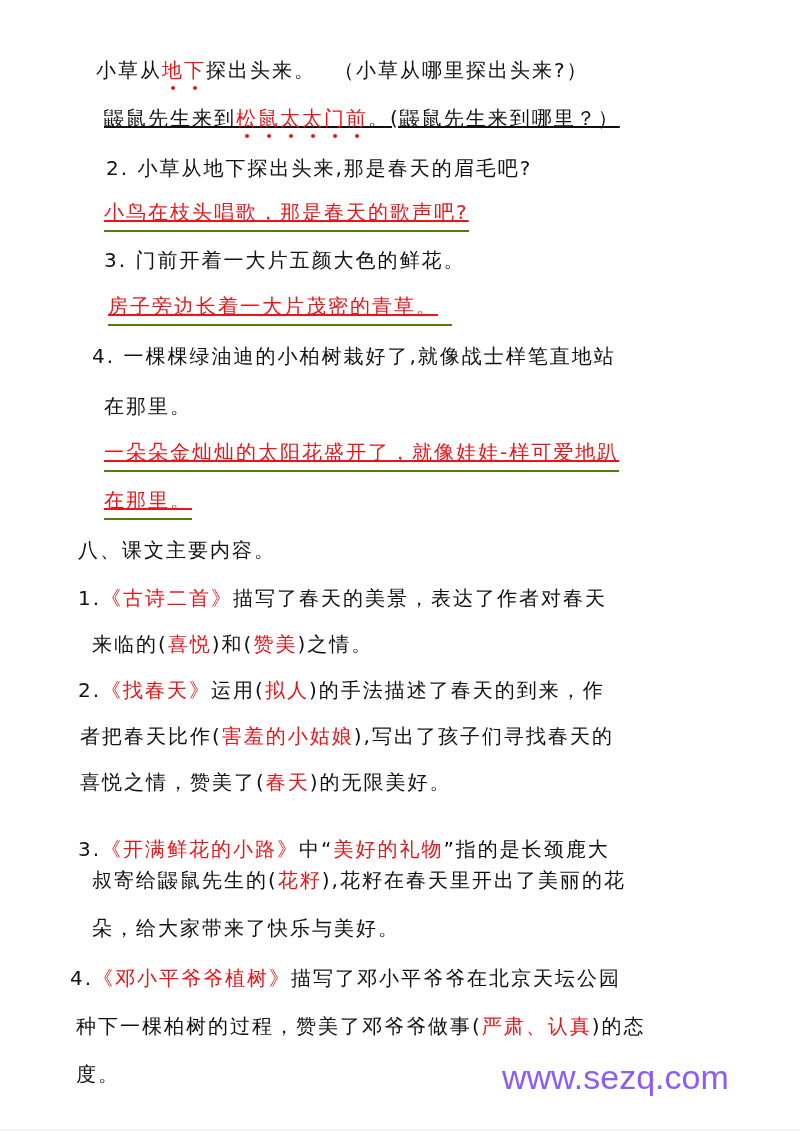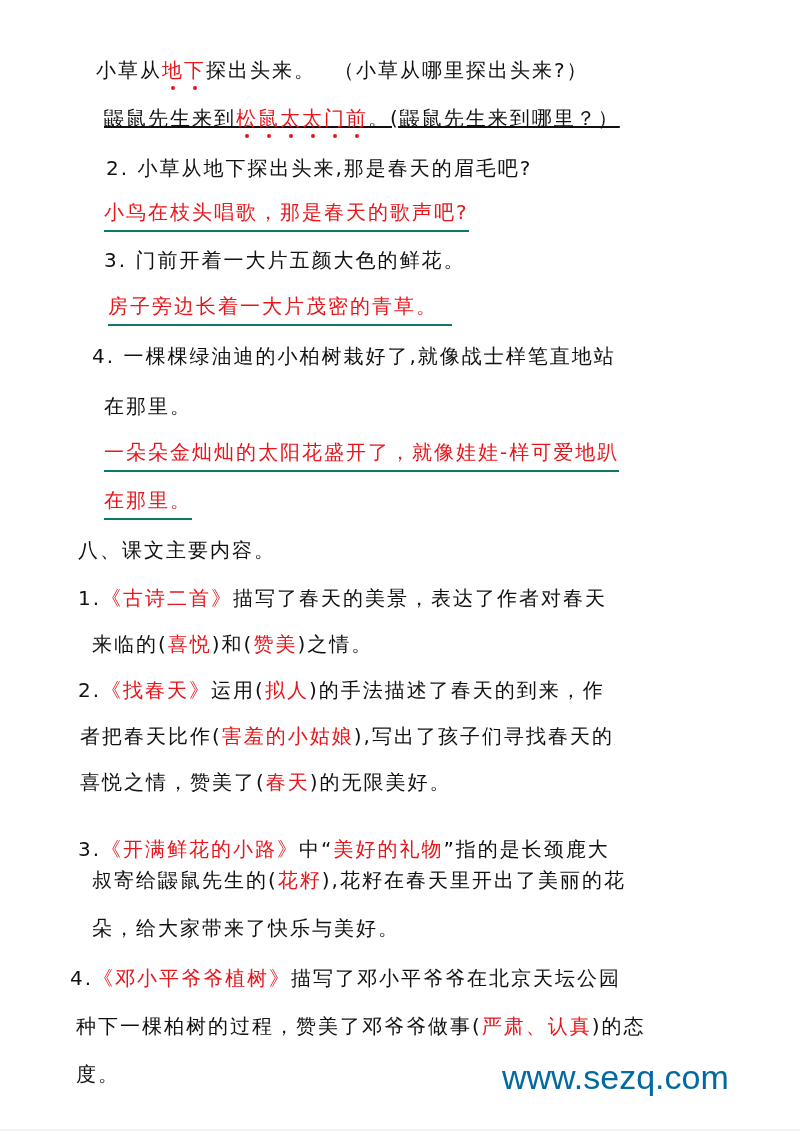--- a/index.html
+++ b/index.html
@@ -6,31 +6,31 @@
     body {
       width: 800px; height: 1132px; position: relative; overflow: hidden;
       font-family: "DejaVu Sans", "Liberation Sans", sans-serif;
       color: #111111;
     }
     .line {
       position: absolute; white-space: nowrap;
       font-size: 20px; line-height: 32px; letter-spacing: 2px;
     }
     .red { color: #e8151b; }
-    .ul { border-bottom: 2px solid #0f766e; padding-bottom: 2px; }
+    .ul { border-bottom: 2px solid #4d7c0f; padding-bottom: 2px; text-decoration: underline; }
     .dot { position: relative; }
     .dot::after {
       content: ""; position: absolute; left: 50%; bottom: -8px;
       width: 4px; height: 4px; margin-left: -2px; border-radius: 50%;
       background: #e8151b;
     }
     .watermark {
       position: absolute; left: 502px; top: 1058px;
       font-family: "Liberation Sans", sans-serif;
-      font-size: 34px; color: #0369a1; letter-spacing: 0px;
+      font-size: 34px; color: #8b5cf6; letter-spacing: 0px;
     }
     .bottom-rule {
       position: absolute; left: 0; right: 0; top: 1129px; height: 2px; background: #eef3f3;
     }
   </style>
 </head>
 <body>
 
 <div class="line" style="left:96px; top:54px;">
   <span>小草从</span><span class="red dot">地</span><span class="red dot">下</span><span>探出头来。</span><span style="margin-left:18px">（小草从哪里探出头来?）</span>

